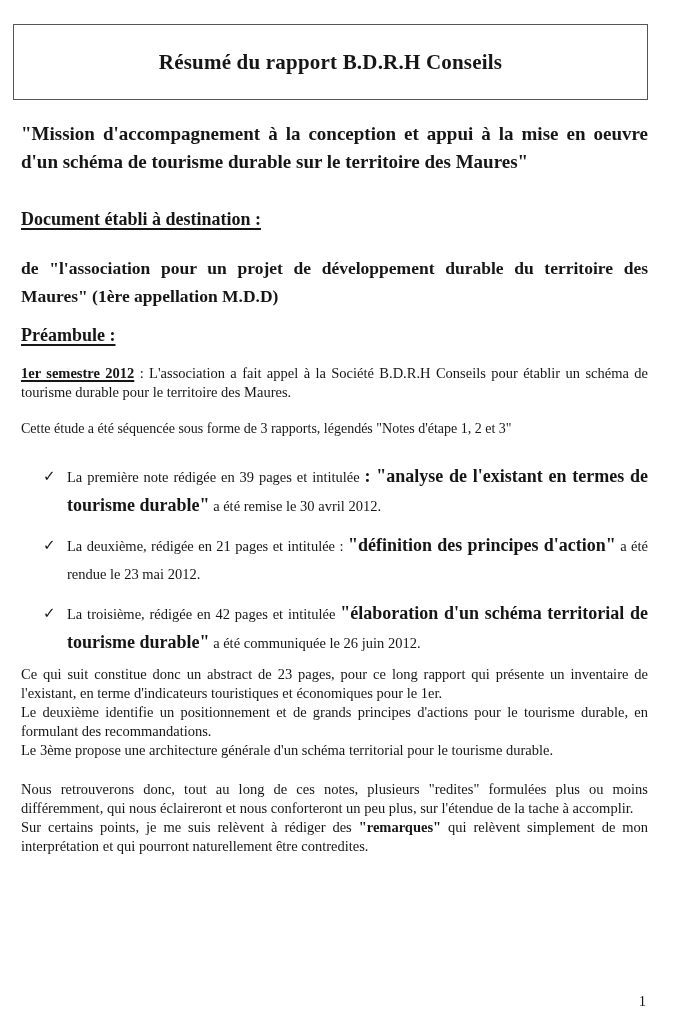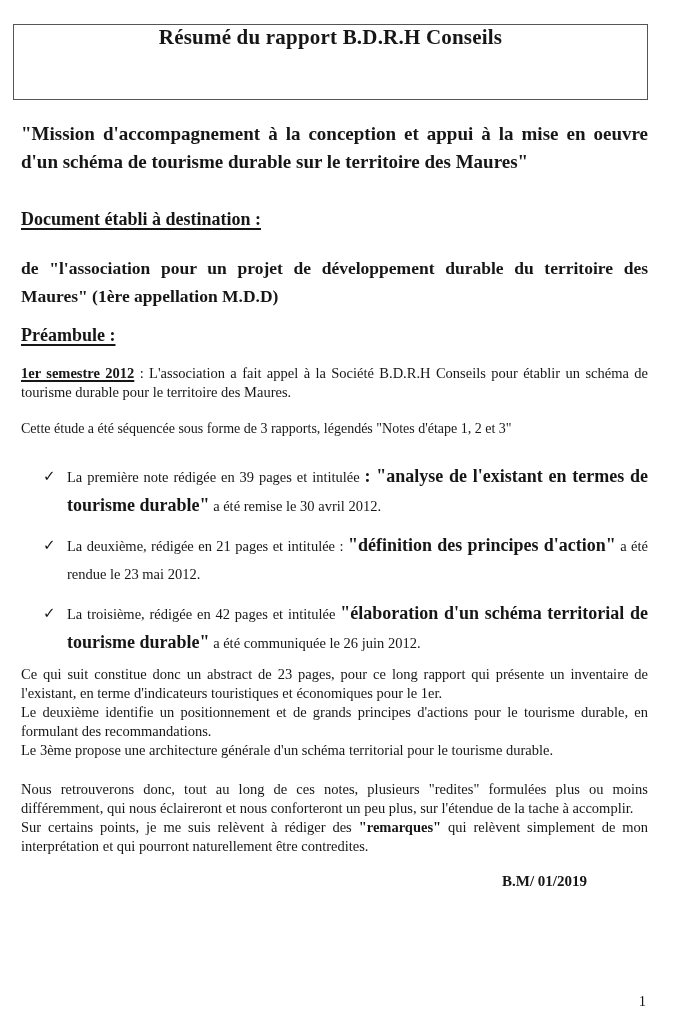--- a/index.html
+++ b/index.html
@@ -9,21 +9,21 @@
     background:#ffffff;
     color:#161616;
     font-family:"Liberation Serif","DejaVu Serif",serif;
     overflow:hidden;
     box-sizing:border-box;
   }
   .title-box{
     margin:24px 50px 0 13px;
     height:74px;
     border:1.5px solid #555;
-    display:flex;align-items:flex-start;justify-content:center;
+    display:flex;align-items:center;justify-content:center;
   }
   .doc-title{
     font-size:21px;font-weight:bold;letter-spacing:.2px;
     margin:0;
   }
   .heading{
     margin:28px 50px 0 21px;
     font-size:18px;font-weight:bold;
     text-decoration:underline;
     text-decoration-thickness:1.5px;
@@ -131,17 +131,16 @@
     <div>Ce qui suit constitue donc un abstract de 23 pages, pour ce long rapport qui présente un inventaire de l'existant, en terme d'indicateurs touristiques et économiques pour le 1er.</div>
     <div>Le deuxième identifie un positionnement et de grands principes d'actions pour le tourisme durable, en formulant des recommandations.</div>
     <div>Le 3ème propose une architecture générale d'un schéma territorial pour le tourisme durable.</div>
   </div>
 
   <div class="body-par redites">
     <div>Nous retrouverons donc, tout au long de ces notes, plusieurs "redites" formulées plus ou moins différemment, qui nous éclaireront et nous conforteront un peu plus, sur l'étendue de la tache à accomplir.</div>
     <div><span>Sur certains points, je me suis relèvent à rédiger des </span><span class="b">"remarques"</span><span> qui relèvent simplement de mon interprétation et qui pourront naturellement être contredites.</span></div>
   </div>
 
-  <div class="signature">B.M/ 01/2019</div>
 
   <div class="pagenum">1</div>
 
 </div>
 
 </body></html>

